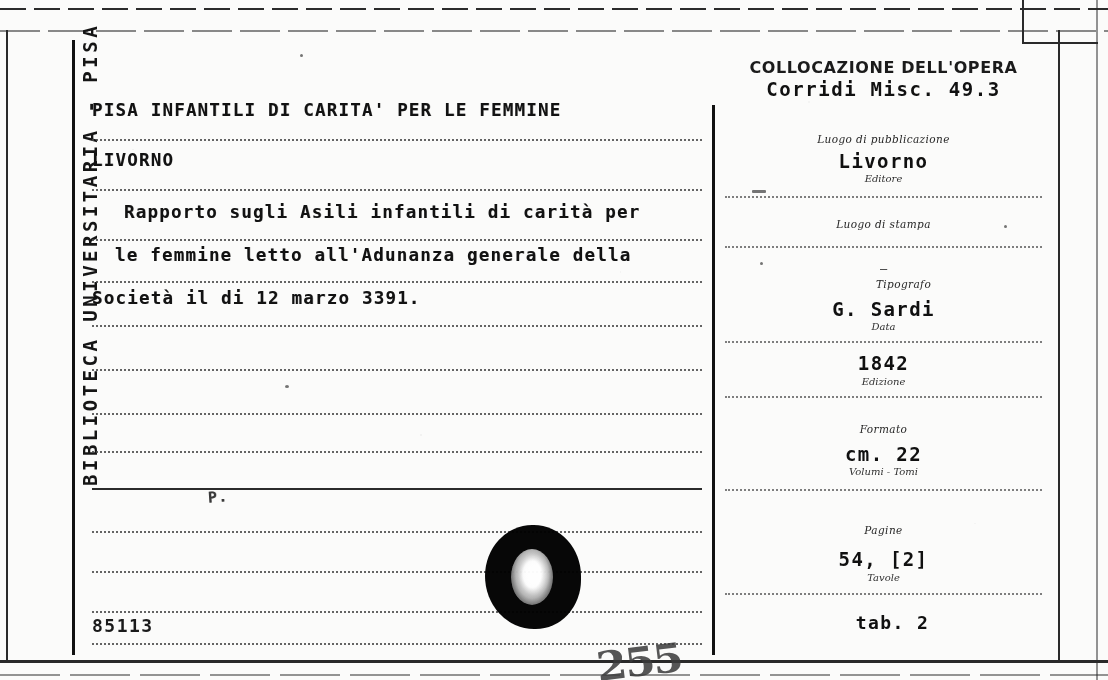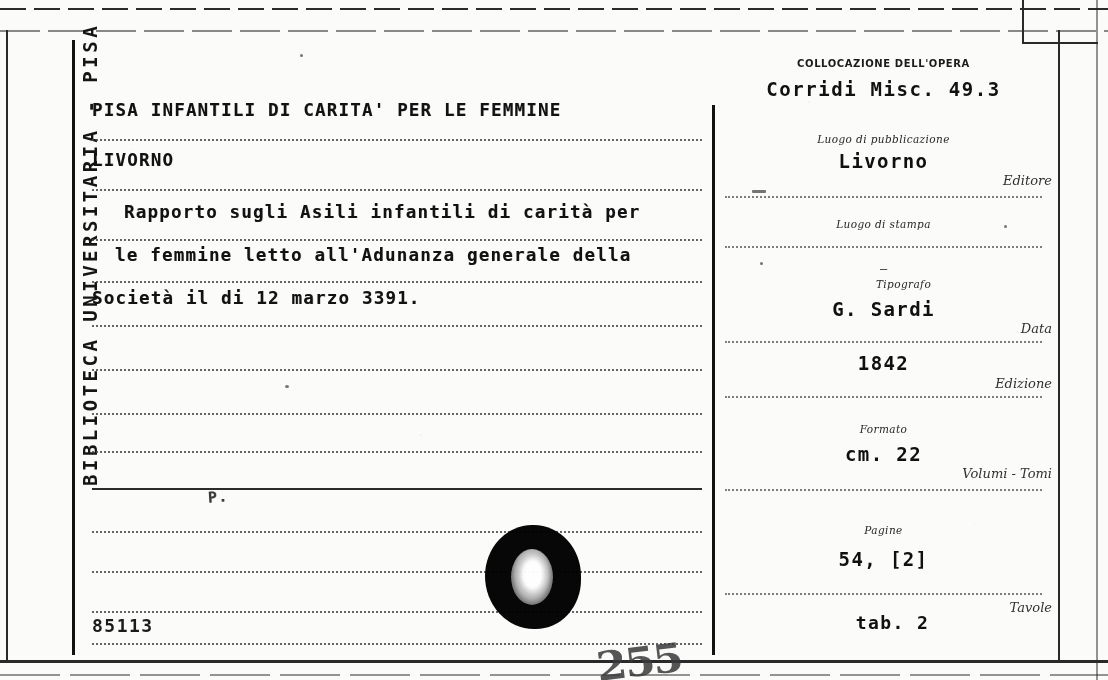--- a/index.html
+++ b/index.html
@@ -132,21 +132,21 @@
     width: 337px;
     height: 615px;
   }
   .rc-head {
     position: absolute;
     top: 18px;
     left: 0;
     width: 337px;
     text-align: center;
     font-family: "DejaVu Sans", sans-serif;
-    font-size: 10px;
+    font-size: 16px;
     font-weight: 700;
     letter-spacing: .6px;
     color: #1b1b1b;
   }
   .rc-call {
     position: absolute;
     top: 38px;
     left: 0;
     width: 337px;
     text-align: center;
@@ -172,24 +172,24 @@
     text-align: center;
     font-family: "DejaVu Sans Mono", monospace;
     font-weight: 700;
     font-size: 19px;
     letter-spacing: 1.4px;
     color: #101010;
   }
   .rc-sub {
     position: absolute;
     width: 337px;
-    text-align: right;
+    text-align: center;
     font-family: "DejaVu Serif", serif;
     font-style: italic;
-    font-size: 13px;
+    font-size: 10px;
     color: #303030;
   }
   .rc-dots {
     position: absolute;
     left: 10px;
     width: 317px;
     height: 1px;
     border-bottom: 2px dotted #555;
     opacity: .75;
   }
@@ -318,21 +318,21 @@
       <div class="rc-sub" style="top:336px;">Edizione</div>
       <div class="rc-dots" style="top:355px;"></div>
 
       <div class="rc-field-label" style="top:383px;">Formato</div>
       <div class="rc-field-value" style="top:403px;">cm. 22</div>
       <div class="rc-sub" style="top:426px;">Volumi - Tomi</div>
       <div class="rc-dots" style="top:448px;"></div>
 
       <div class="rc-field-label" style="top:484px;">Pagine</div>
       <div class="rc-field-value" style="top:508px;">54, [2]</div>
-      <div class="rc-sub" style="top:560px;">Tavole</div>
+      <div class="rc-sub" style="top:532px;">Tavole</div>
       <div class="rc-dots" style="top:552px;"></div>
 
       <div class="rc-field-value" style="top:572px; font-size:18px;padding-left:9px;">tab. 2</div>
 
     </div>
   </div>
 
   <div class="speck" style="left:300px; top:54px; width:3px; height:3px;"></div>
   <div class="speck" style="left:285px; top:385px; width:4px; height:3px;"></div>
   <div class="speck" style="left:760px; top:262px; width:3px; height:3px;"></div>

